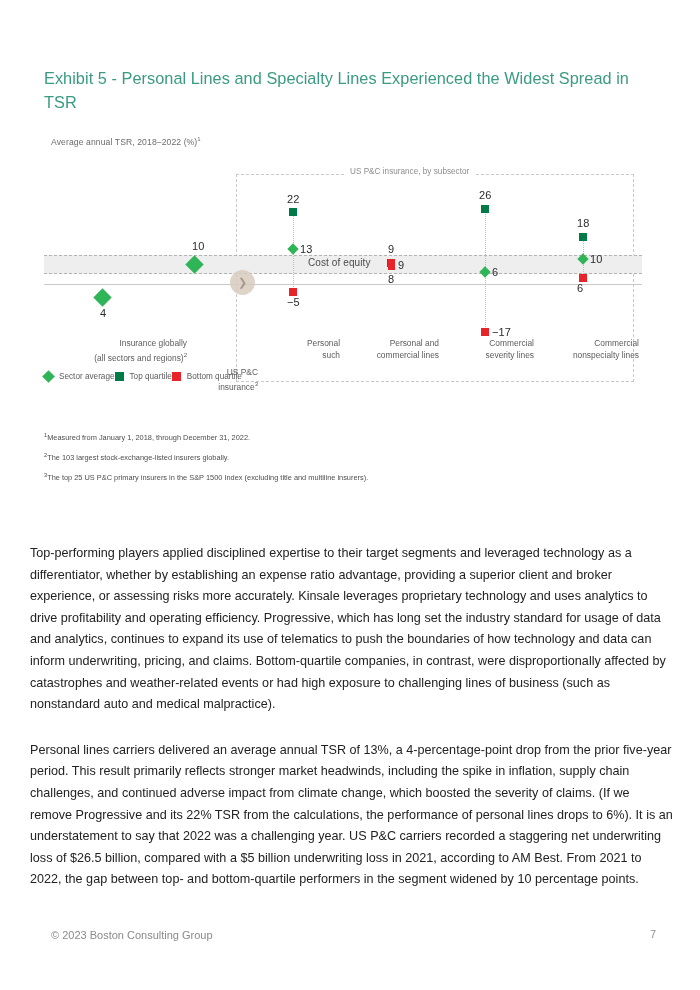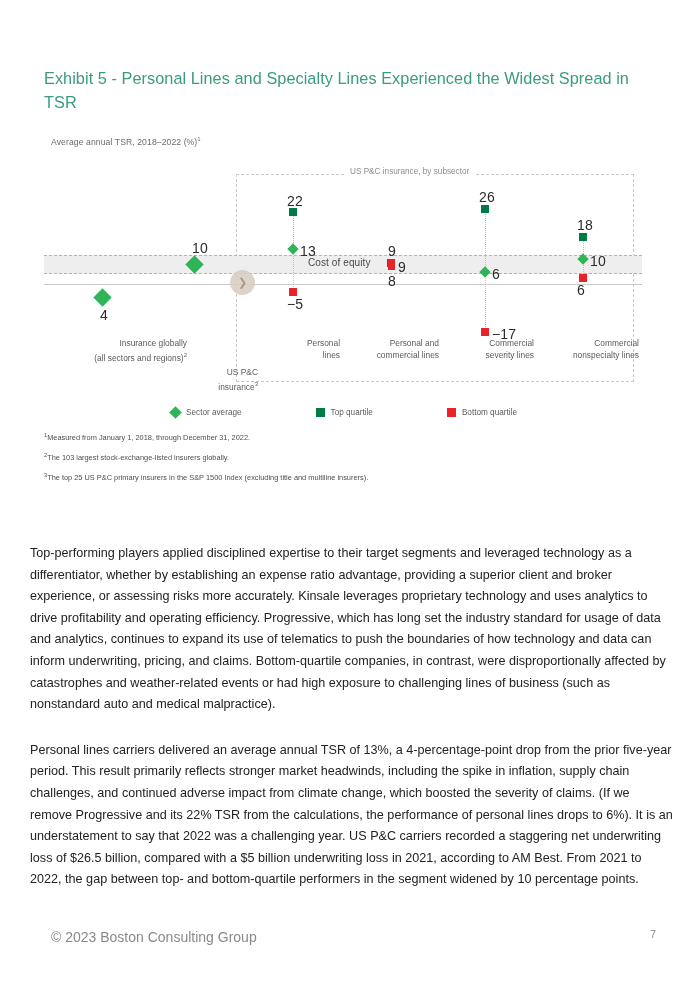--- a/index.html
+++ b/index.html
@@ -82,35 +82,35 @@
     background:#2fb457;
   }
   .m-diamond.small { width:8px; height:8px; background:#2fb457; }
   .m-square {
     width:8px; height:8px; background:#007a46;
   }
   .m-square.red { background:#e8232a; }
   .m-rect-red { width:7px; height:11px; background:#e8232a; }
 
   .val {
-    position:absolute; font-size:14px; color:#2b2b2b;
+    position:absolute; font-size:11px; color:#2b2b2b;
     white-space:nowrap; letter-spacing:0.1px;
   }
 
   
   .cat-label {
     position:absolute; text-align:right;
     font-size:8.4px; line-height:11.5px; color:#5c5c5c;
   }
   .cat-label sup { font-size:6px; vertical-align:super; }
 
   
   .legend {
-    position:absolute; left:44px; top:408px; width:600px;
-    display:flex; justify-content:center; gap:74px;
+    position:absolute; left:44px; top:372px; width:600px;
+    display:flex; 
     font-size:8.2px; color:#5c5c5c; align-items:center;
   }
   .legend-item { display:flex; align-items:center; gap:6px; }
   .lg-diamond { width:9px; height:9px; transform:rotate(45deg); background:#2fb457; }
   .lg-square { width:9px; height:9px; background:#007a46; }
   .lg-square.red { background:#e8232a; }
 
   
   .notes { position:absolute; left:44px; top:430px; width:600px; }
   .note { font-size:7.4px; line-height:11.5px; color:#4d4d4d; margin-bottom:7px; }
@@ -122,21 +122,21 @@
   .body-copy { position:absolute; left:30px; top:543px; width:645px; }
   .body-copy p {
     margin:0 0 24px 0;
     font-size:12.6px; line-height:21.6px;
     color:#222222; letter-spacing:0.01px;
   }
 
   
   .footer-left {
     position:absolute; left:51px; top:929px;
-    font-size:14px; color:#8a8a8a;
+    font-size:11px; color:#8a8a8a;
   }
   .footer-right {
     position:absolute; right:44px; top:929px;
     font-size:10.4px; color:#8a8a8a;
   }
 </style>
 </head>
 <body>
 
 <div class="page">
@@ -198,21 +198,21 @@
     <div class="cat-label" style="left:13px; top:178px; width:130px;">
       <div>Insurance globally</div>
       <div><span>(all sectors and regions)</span><sup>2</sup></div>
     </div>
     <div class="cat-label" style="left:119px; top:178px; width:95px;margin-top:29px;">
       <div>US P&amp;C</div>
       <div><span>insurance</span><sup>3</sup></div>
     </div>
     <div class="cat-label" style="left:204px; top:178px; width:92px;">
       <div>Personal</div>
-      <div>lines</div>
+      <div>such</div>
     </div>
     <div class="cat-label" style="left:295px; top:178px; width:100px;">
       <div>Personal and</div>
       <div>commercial lines</div>
     </div>
     <div class="cat-label" style="left:392px; top:178px; width:98px;">
       <div>Commercial</div>
       <div>severity lines</div>
     </div>
     <div class="cat-label" style="left:487px; top:178px; width:108px;">

